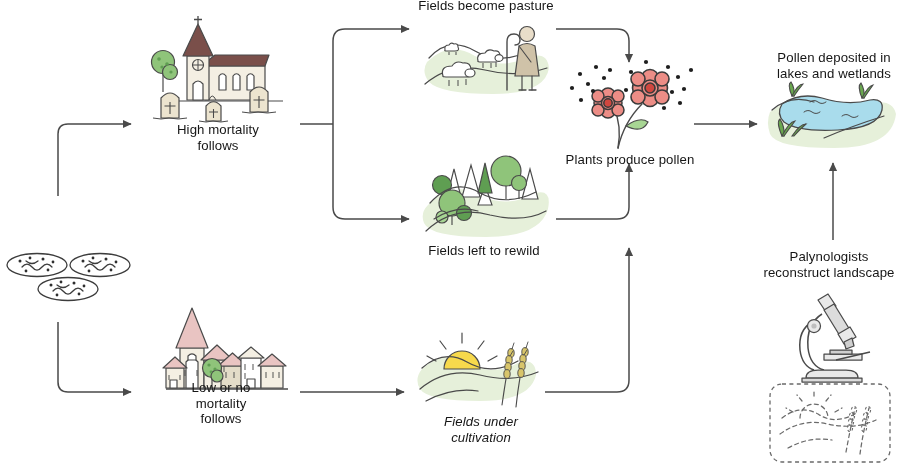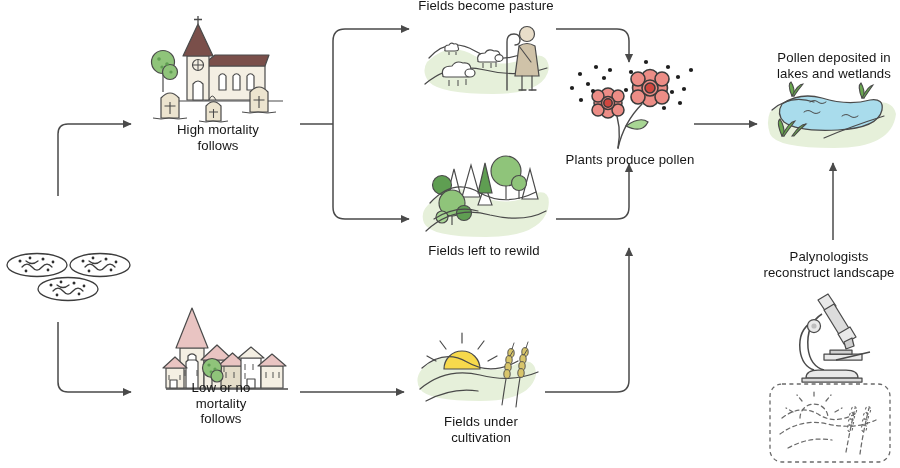--- a/index.html
+++ b/index.html
@@ -300,21 +300,21 @@
         <ellipse cx="109" cy="27" rx="3.2" ry="4.4"></ellipse>
         <ellipse cx="107" cy="34" rx="3.2" ry="4.4"></ellipse>
         <ellipse cx="106" cy="41" rx="3.2" ry="4.4"></ellipse>
         <ellipse cx="105" cy="48" rx="3.2" ry="4.4"></ellipse>
       </g>
       <g stroke="#4a4a4a" stroke-width="0.9" fill="none" stroke-linecap="round">
         <path d="M96,24 L98,18 M94,31 L97,26 M110,23 L112,17 M108,30 L111,25"></path>
       </g>
     </svg>
   </div>
-  <div class="lbl" style="left:418px;top:414px;width:126px;">Fields under
+  <div class="lbl" style="left:418px;top:414px;width:126px;font-style:italic;">Fields under
 cultivation</div>
 
   <div class="art" style="left:560px;top:58px;width:140px;height:94px;">
     <svg viewBox="0 0 140 94" width="140" height="94">
 
       <g fill="none" stroke="#4a4a4a" stroke-width="1.4" stroke-linecap="round">
         <path d="M58,90 q4,-22 -4,-40"></path>
         <path d="M58,90 q6,-26 24,-44"></path>
       </g>
 

